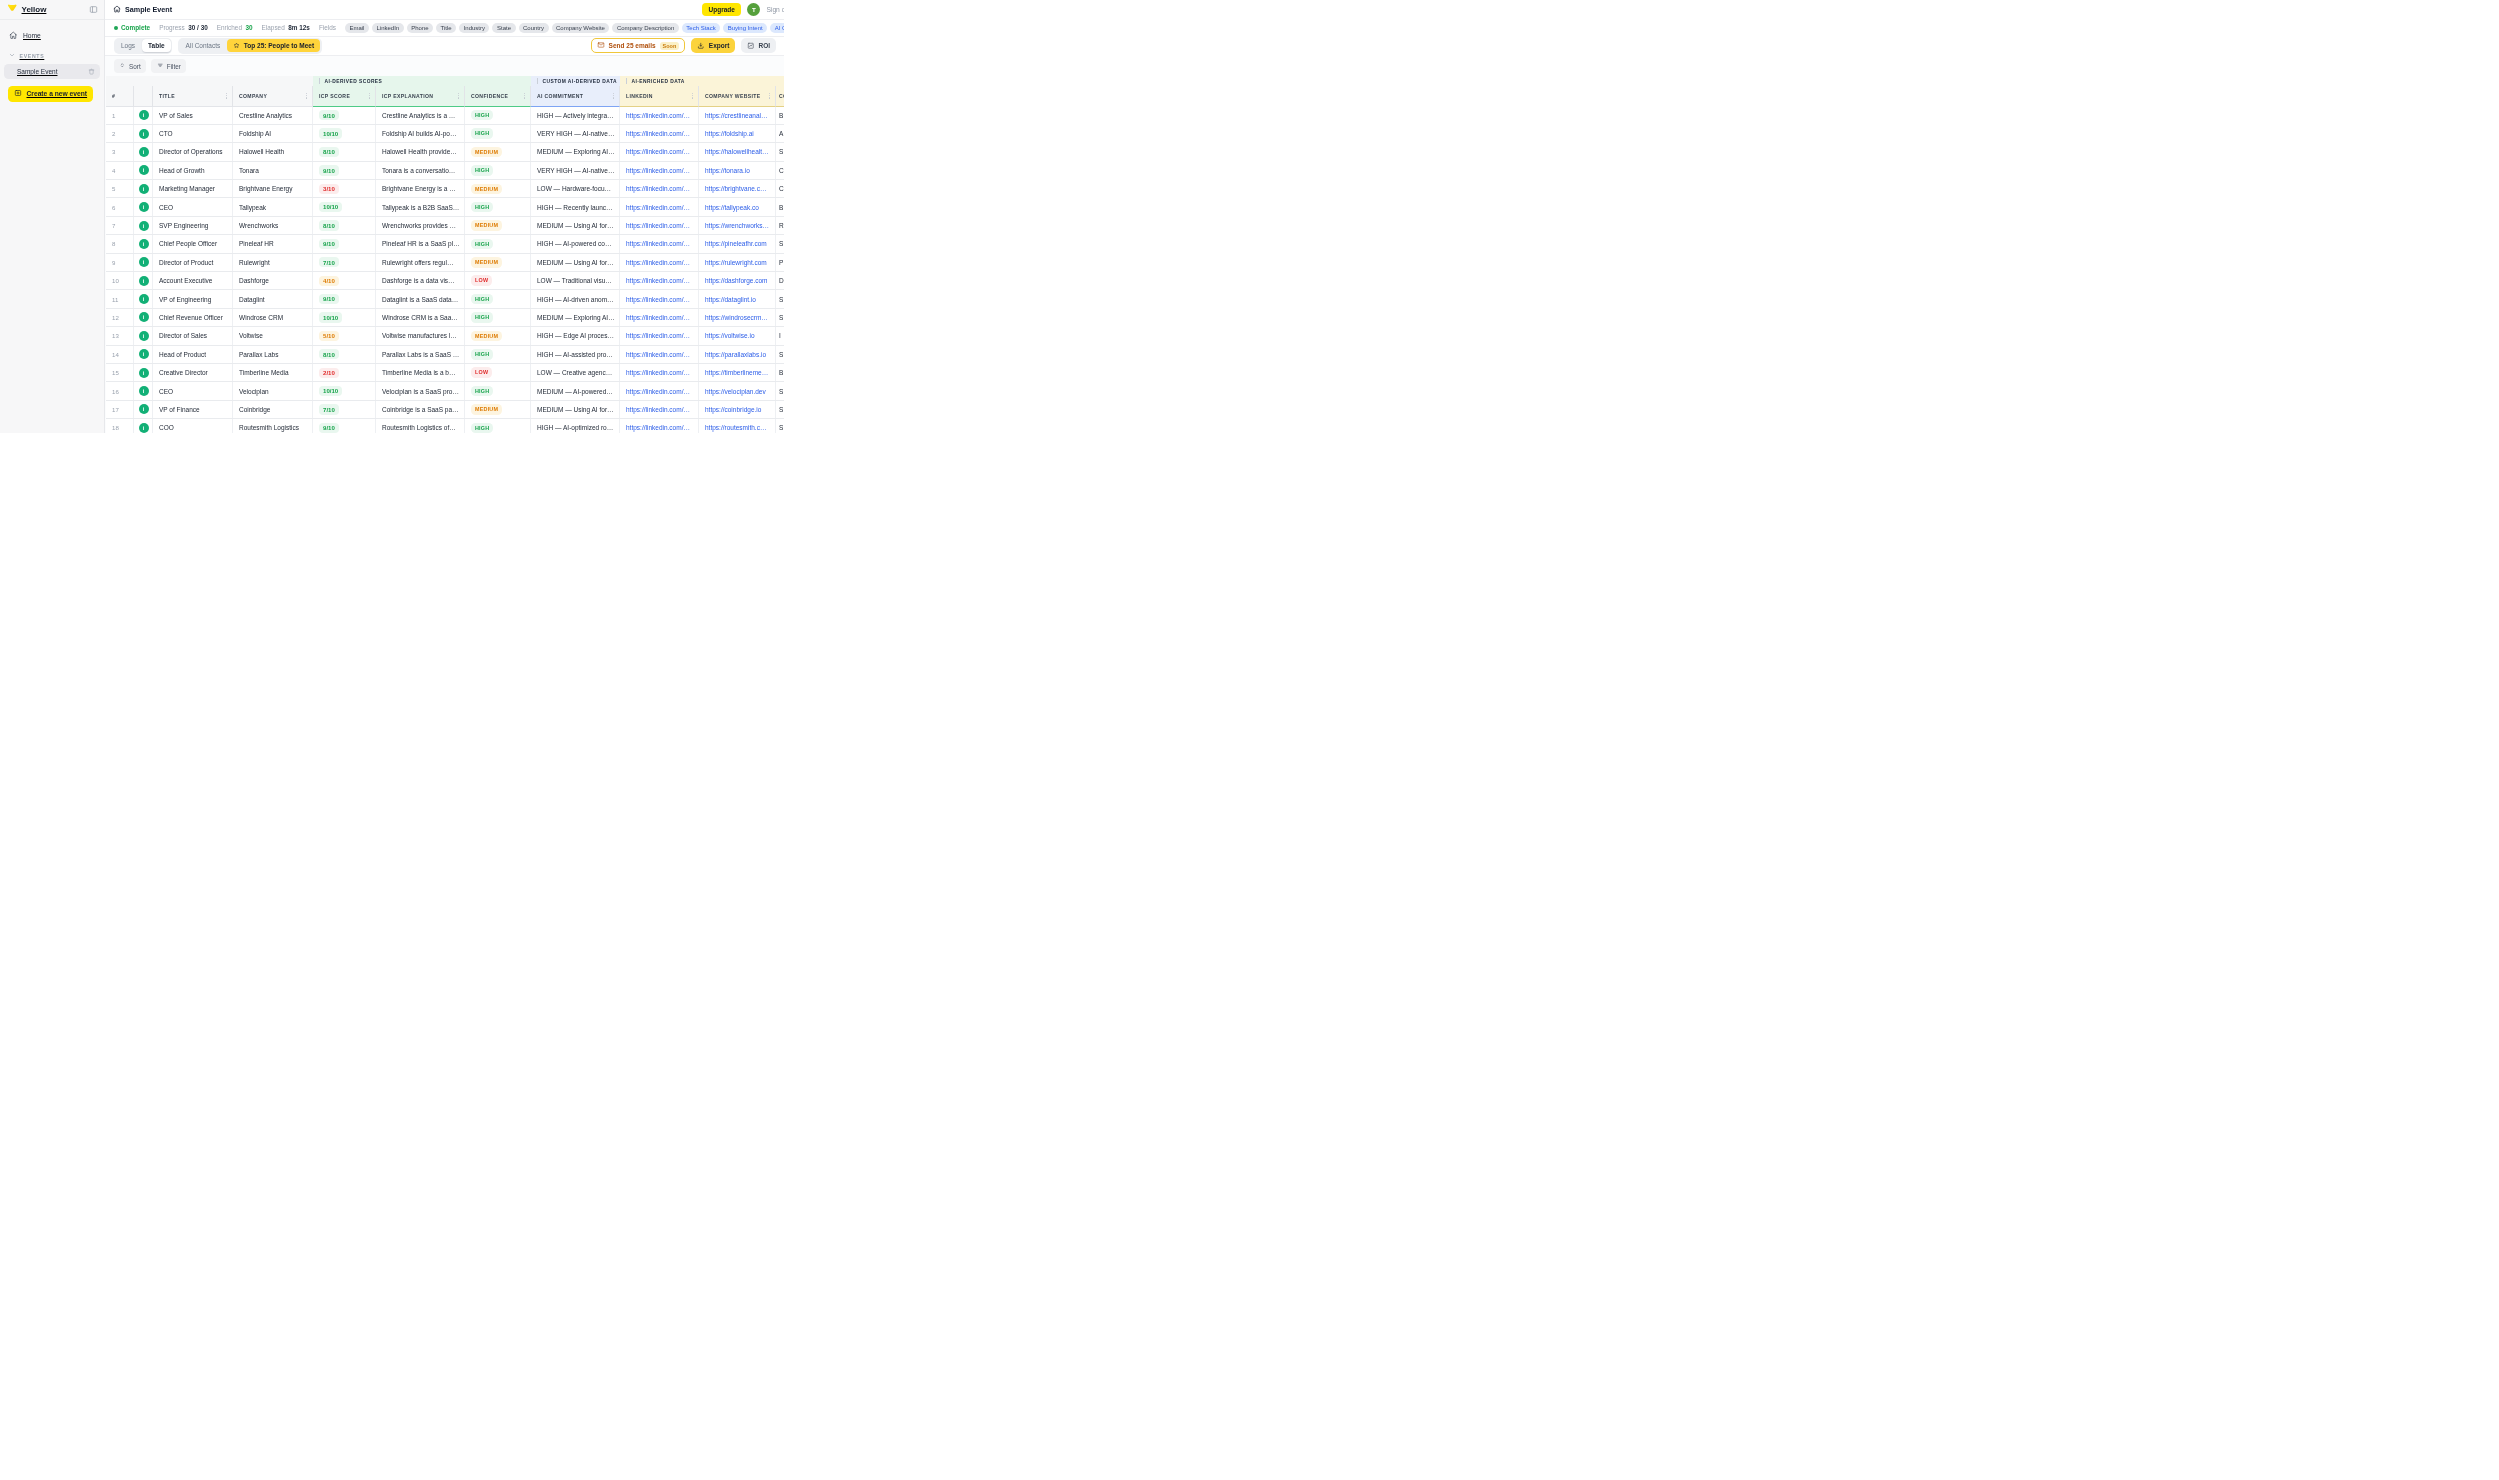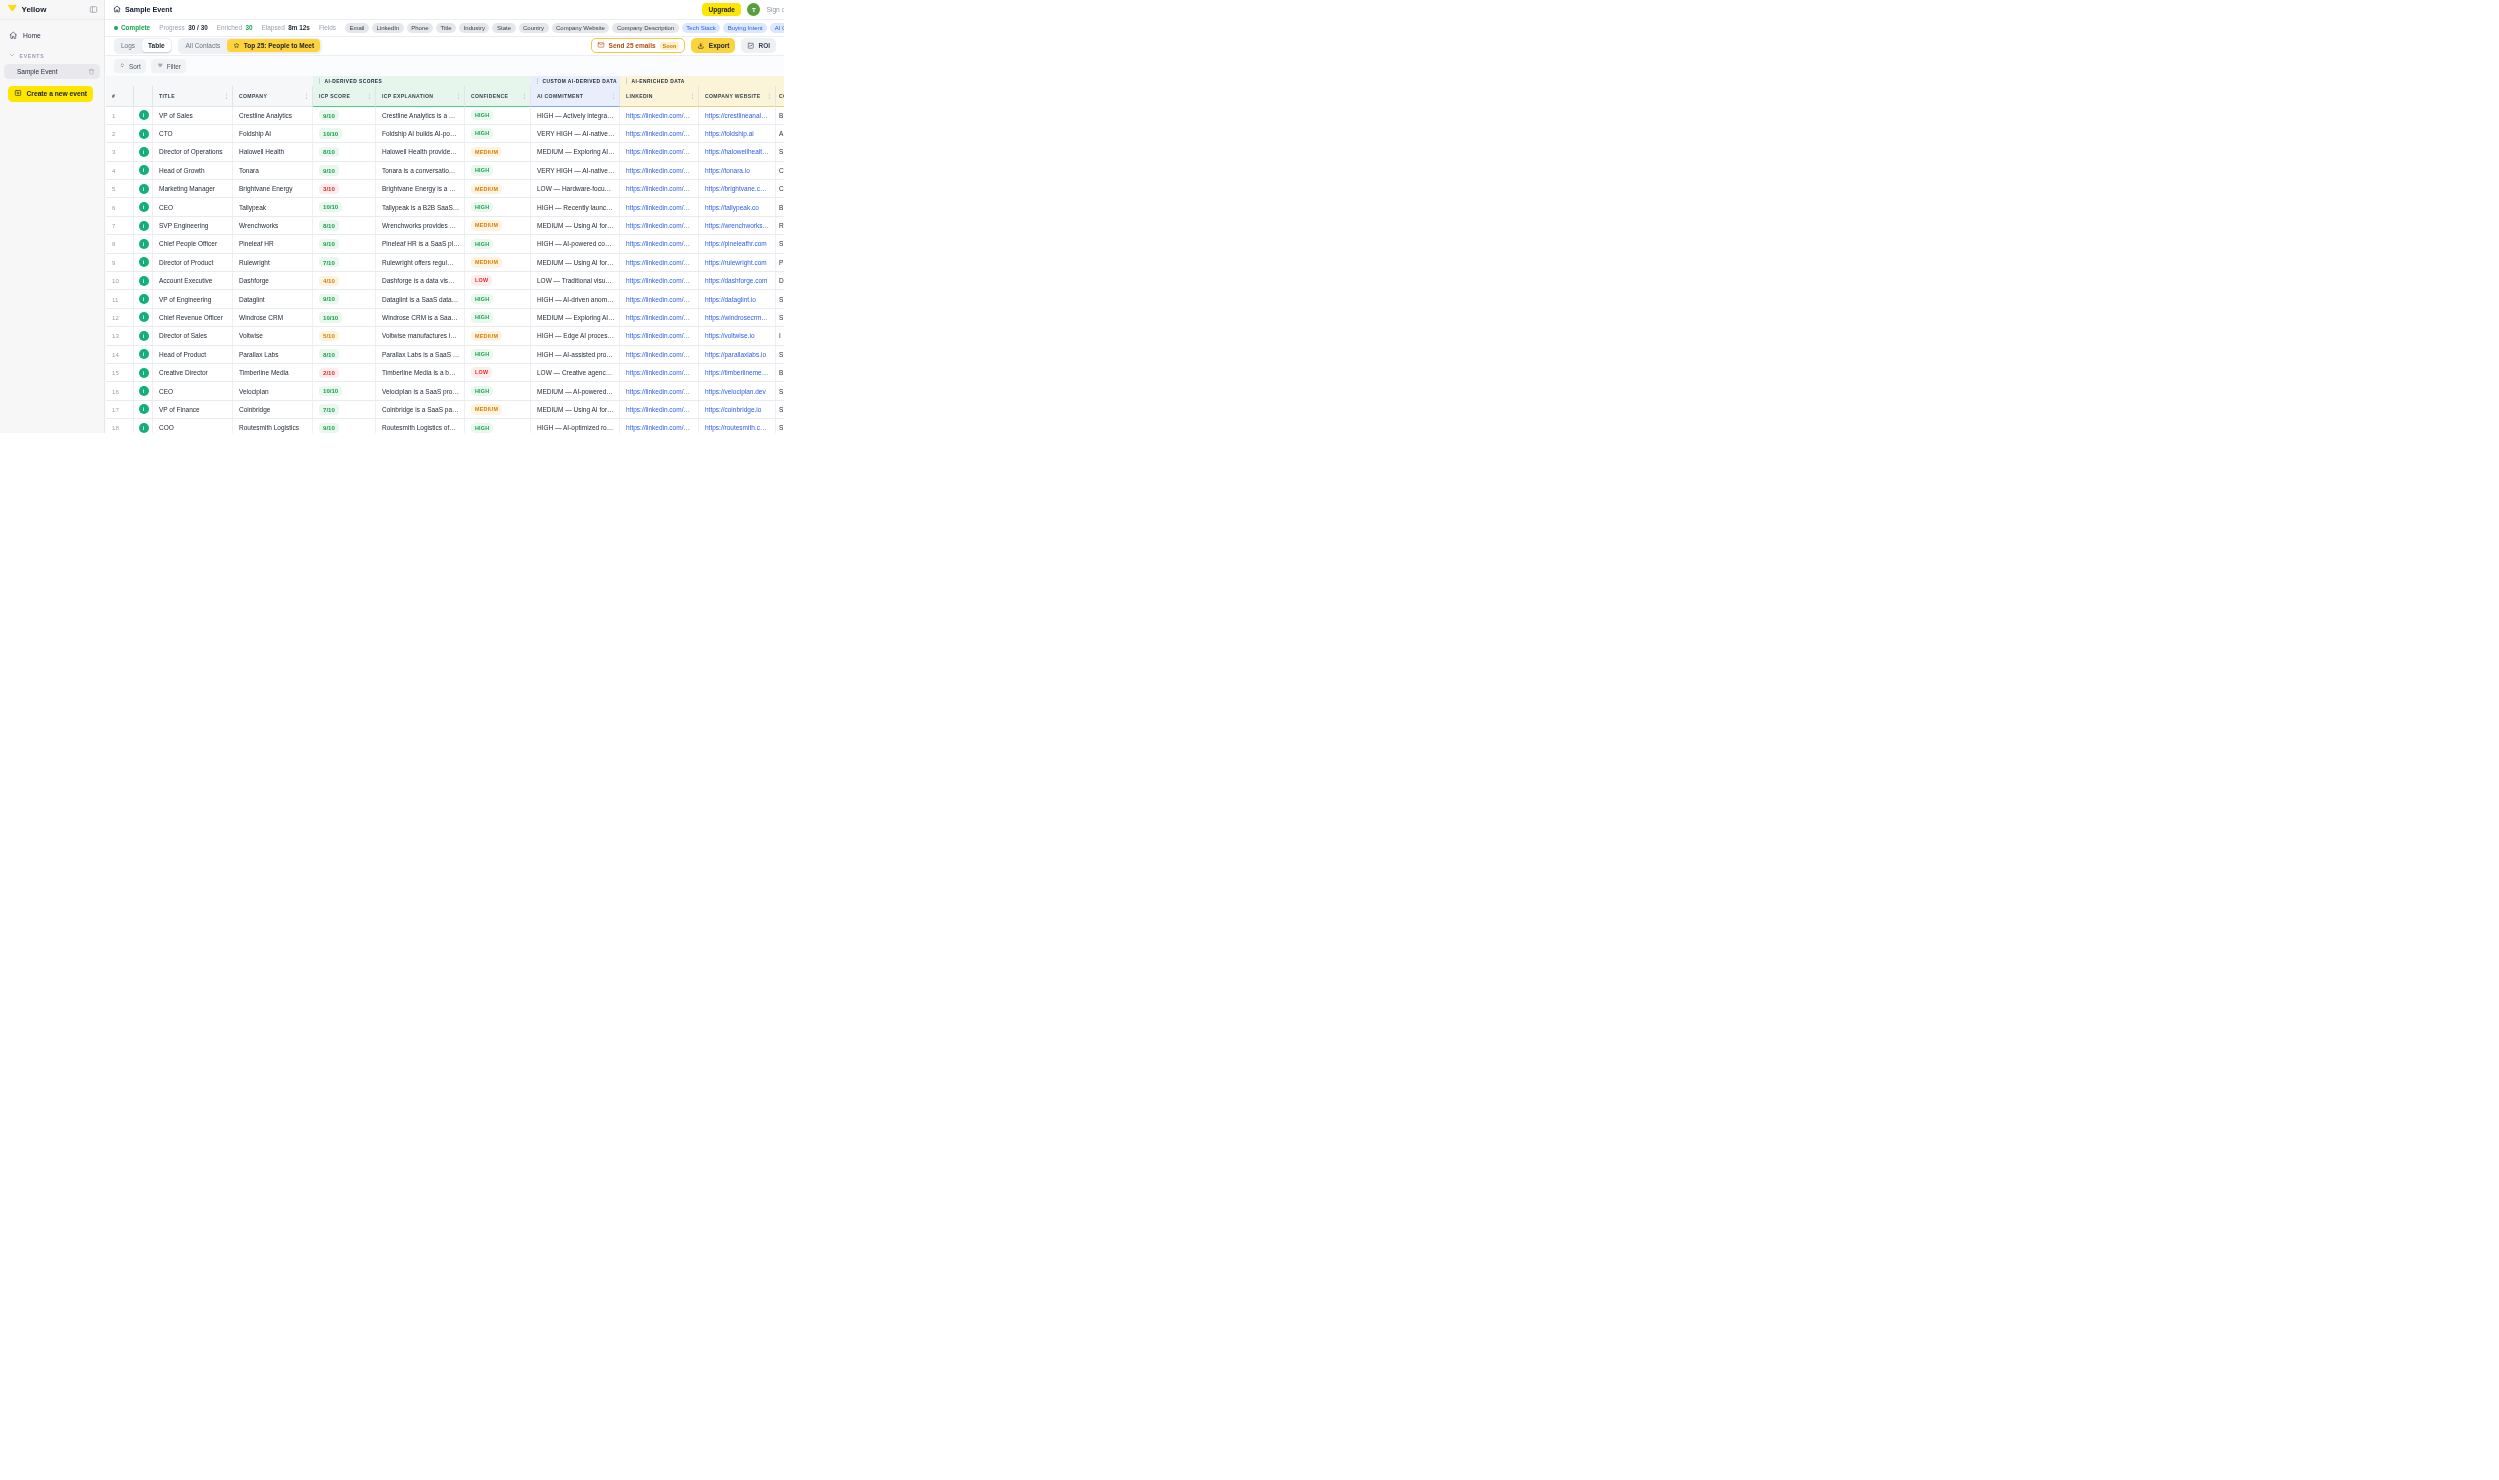--- a/index.html
+++ b/index.html
@@ -1,20 +1,20 @@
 <!DOCTYPE html>
 <html style="font-size:8px"><head>
 <meta charset="utf-8">
 <style>
   * { margin:0; padding:0; box-sizing:border-box; font-family:"Liberation Sans","DejaVu Sans",sans-serif; }
   html,body { width:784px; height:433px; overflow:hidden; background:#fff; }
   .app { width:784px; height:433px; display:flex; }
 
   
-  .sidebar { flex:0 0 105px; width:105px; background:#F7F7F8; border-right:0.5px solid #E7E8EB; display:flex; flex-direction:column; }
+  .sidebar { flex:0 0 105px; width:105px; background:#F7F7F8; border-right:0.5px solid #E7E8EB; display:flex; flex-direction:column;text-decoration:underline; }
   .sb-head { height:20px; border-bottom:0.5px solid #EBECEE; display:flex; align-items:center; gap:4px; padding:0 6px 0 7px; }
   .sb-brand { flex:1; font-size:8px; font-weight:700; color:#141B27; }
   .icon-btn { display:flex; align-items:center; color:#848D9B; }
   .sb-nav { padding:7px 4px 0; }
   .nav-item { display:flex; align-items:center; gap:5.5px; height:17px; padding:0 5px; border-radius:4.5px; color:#242C3B; font-size:6.7px; font-weight:500; cursor:pointer; }
   .sec-row { display:flex; align-items:center; gap:4.5px; height:15px; padding:0 5px; margin-top:4px; color:#99A1AD; cursor:pointer; }
   .sec-lbl { font-size:5.2px; font-weight:700; letter-spacing:.13em; }
   .event-item { display:flex; align-items:center; height:15px; margin-top:1px; padding:0 5px 0 13px; background:#E9E9ED; border-radius:4.5px; font-size:6.5px; color:#242C3B; font-weight:500; cursor:pointer; }
   .event-item .lbl { flex:1; }
   .create-btn { margin:6.5px 4px 0; height:16px; background:#FFE600; border:none; border-radius:4.5px; display:flex; align-items:center; gap:4.5px; padding:0 6px; font-size:6.7px; font-weight:700; color:#181F2C; cursor:pointer; }

